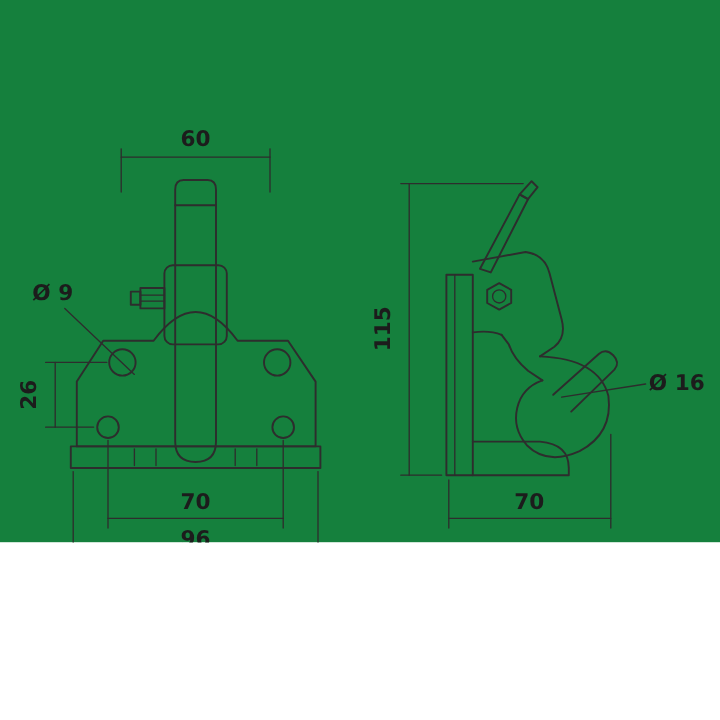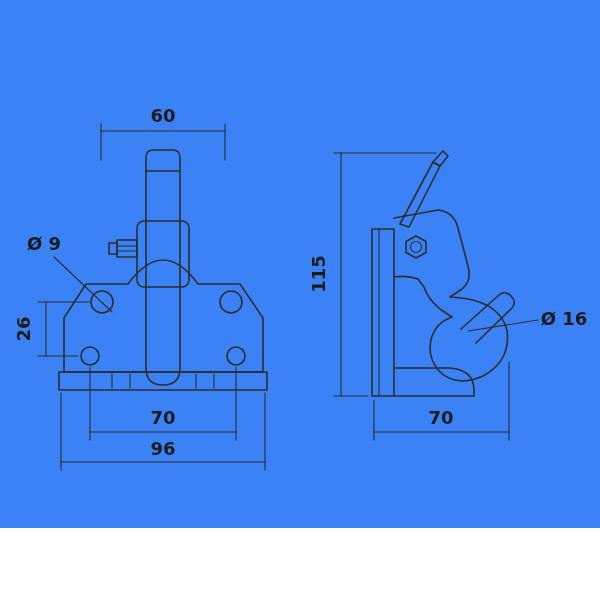--- a/index.html
+++ b/index.html
@@ -1,20 +1,20 @@
 <!DOCTYPE html>
 <html><head>
 <meta charset="utf-8">
 <style>
   html, body { margin: 0; padding: 0; background: #ffffff; }
   .canvas {
     position: relative;
     width: 600px;
-    height: 528px;
-    background: #3b82f6;
+    height: 452px;
+    background: #15803d;
     font-family: "DejaVu Sans", "Liberation Sans", sans-serif;
   }
   svg { display: block; }
   svg path, svg rect, svg circle, svg line, svg ellipse {
     fill: none;
     stroke-width: 1.6;
     stroke-linejoin: round;
     stroke-linecap: round;
   }
   svg .dim { stroke-width: 1.1; }

